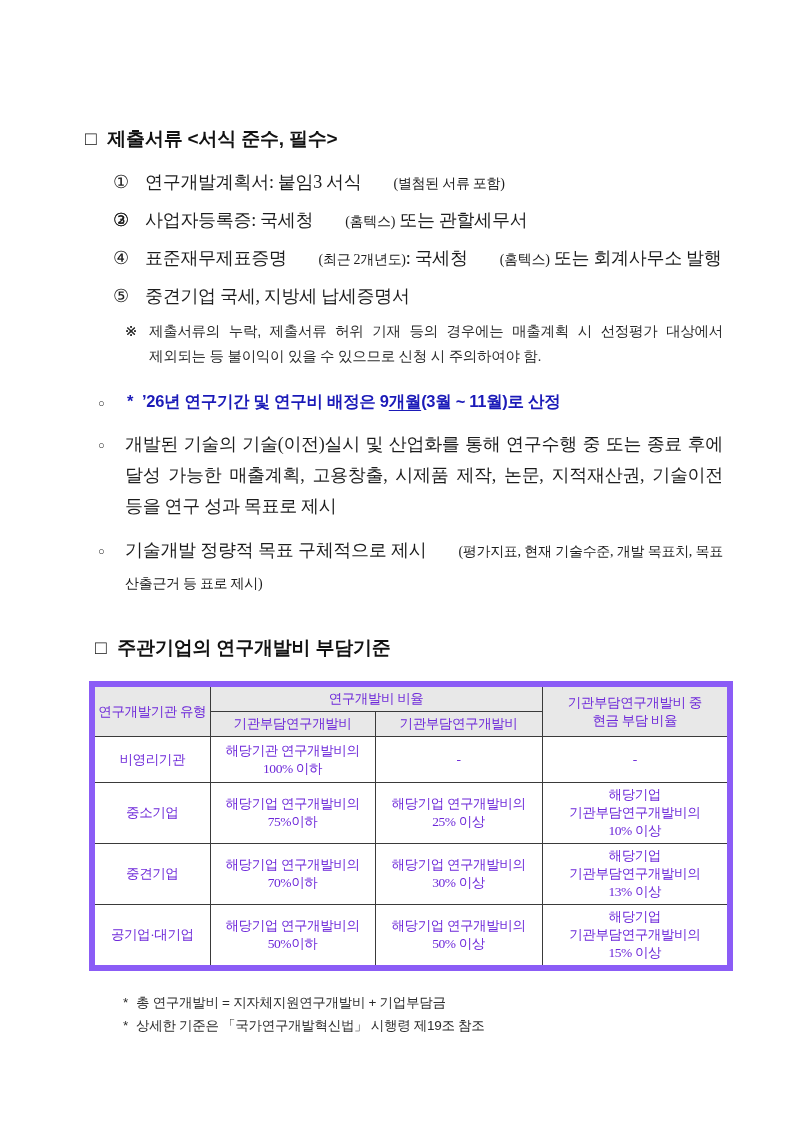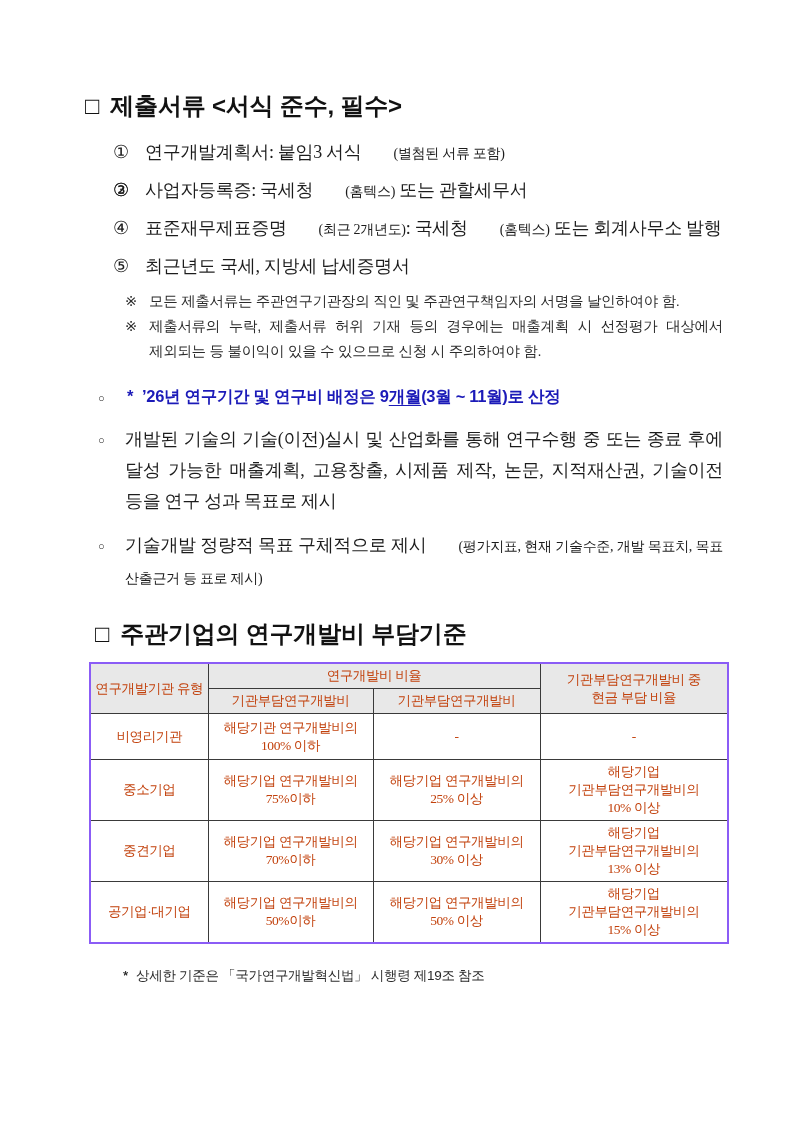--- a/index.html
+++ b/index.html
@@ -4,21 +4,21 @@
 <style>
   html,body { margin:0; padding:0; background:#ffffff; }
   .page {
     position:relative; width:800px; height:1130px; background:#ffffff;
     overflow:hidden; font-family:"Liberation Serif","DejaVu Serif",serif; color:#1c1c1c;
   }
   .content { position:absolute; left:85px; top:90px; width:638px; }
 
   .sec-title {
     font-family:"Liberation Sans","DejaVu Sans",sans-serif;
-    font-weight:bold; font-size:24px; color:#121212; letter-spacing:-0.2px;
+    font-weight:bold; font-size:19px; color:#121212; letter-spacing:-0.2px;margin-top:36px;
   }
   .sec-title .box { font-weight:normal; margin-right:11px; }
 
   .items { margin-top:12px; }
   .num-item {
     position:relative; padding-left:60px; font-size:18px; line-height:37px;
     word-break:keep-all; letter-spacing:-0.3px;
   }
   .num-item .num { position:absolute; left:28px; }
   .sm { font-size:14px;margin-left:32px; }
@@ -41,23 +41,23 @@
     position:relative; margin-top:1px; padding-left:17px; text-align:left;
     font-family:"Liberation Sans","DejaVu Sans",sans-serif;
     font-weight:bold; font-size:16.5px; line-height:29px; color:#1b1ab8;
   }
   .blue-note .marker { position:absolute; left:2px; }
   .u { text-decoration:underline; text-underline-offset:3px; }
 
   .sec3 { margin-top:24px; margin-left:10px; }
 
   .cost-table {
-    margin-top:12px; margin-left:-6px; width:638px; border-collapse:collapse;
+    margin-top:20px; margin-left:-6px; width:638px; border-collapse:collapse;
     table-layout:fixed; text-align:center; font-size:13.5px; line-height:18px;
-    color:#c2410c; border:2px solid #8b5cf6; letter-spacing:-0.4px;
+    color:#6d28d9; border:6px solid #8b5cf6; letter-spacing:-0.4px;
   }
   .cost-table th, .cost-table td {
     border:1px solid #3a3a3a; padding:3px 2px; vertical-align:middle;
     font-weight:normal; white-space:pre-line; word-break:keep-all;
   }
   .cost-table th { background:#e8e8e8; }
   .hr1 { height:24px; } .hr2 { height:24px; }
   .br0 { height:46px; } .br1,.br2,.br3 { height:52px; }
 
   .footnotes {
@@ -84,27 +84,27 @@
         <div class="num-item">
           <span class="num">②</span>
         </div>
         <div class="num-item">
           <span class="num">③</span><span>사업자등록증: 국세청</span><span class="sm">(홈텍스)</span><span> 또는 관할세무서</span>
         </div>
         <div class="num-item">
           <span class="num">④</span><span>표준재무제표증명</span><span class="sm">(최근 2개년도)</span><span>: 국세청</span><span class="sm">(홈텍스)</span><span> 또는 회계사무소 발행</span>
         </div>
         <div class="num-item">
-          <span class="num">⑤</span><span>최근년도 국세, 지방세 납세증명서</span>
+          <span class="num">⑤</span><span>중견기업 국세, 지방세 납세증명서</span>
         </div>
       </div>
 
       <div class="notes">
         <div class="note">
-          <span class="marker">※</span><span>모든 제출서류는 주관연구기관장의 직인 및 주관연구책임자의 서명을 날인하여야 함.</span>
+          <span class="marker">※</span>
         </div>
         <div class="note">
           <span class="marker">※</span><span>제출서류의 누락, 제출서류 허위 기재 등의 경우에는 매출계획 시 선정평가 대상에서 제외되는 등 불이익이 있을 수 있으므로 신청 시 주의하여야 함.</span>
         </div>
       </div>
     </div>
 
     <div class="sec-gap">
 
       <div class="bullet">
@@ -179,21 +179,21 @@
 50% 이상</td>
           <td>해당기업
 기관부담연구개발비의
 15% 이상</td>
         </tr>
       </tbody>
         </table>
 
       <div class="footnotes">
         <div class="footnote">
-          <span class="marker">*</span>
+          <span class="marker">*</span><span>총 연구개발비 = 지자체지원연구개발비 + 기업부담금</span>
         </div>
         <div class="footnote">
           <span class="marker">*</span><span>상세한 기준은 「국가연구개발혁신법」 시행령 제19조 참조</span>
         </div>
       </div>
     </div>
 
   </div>
 </div>
 

